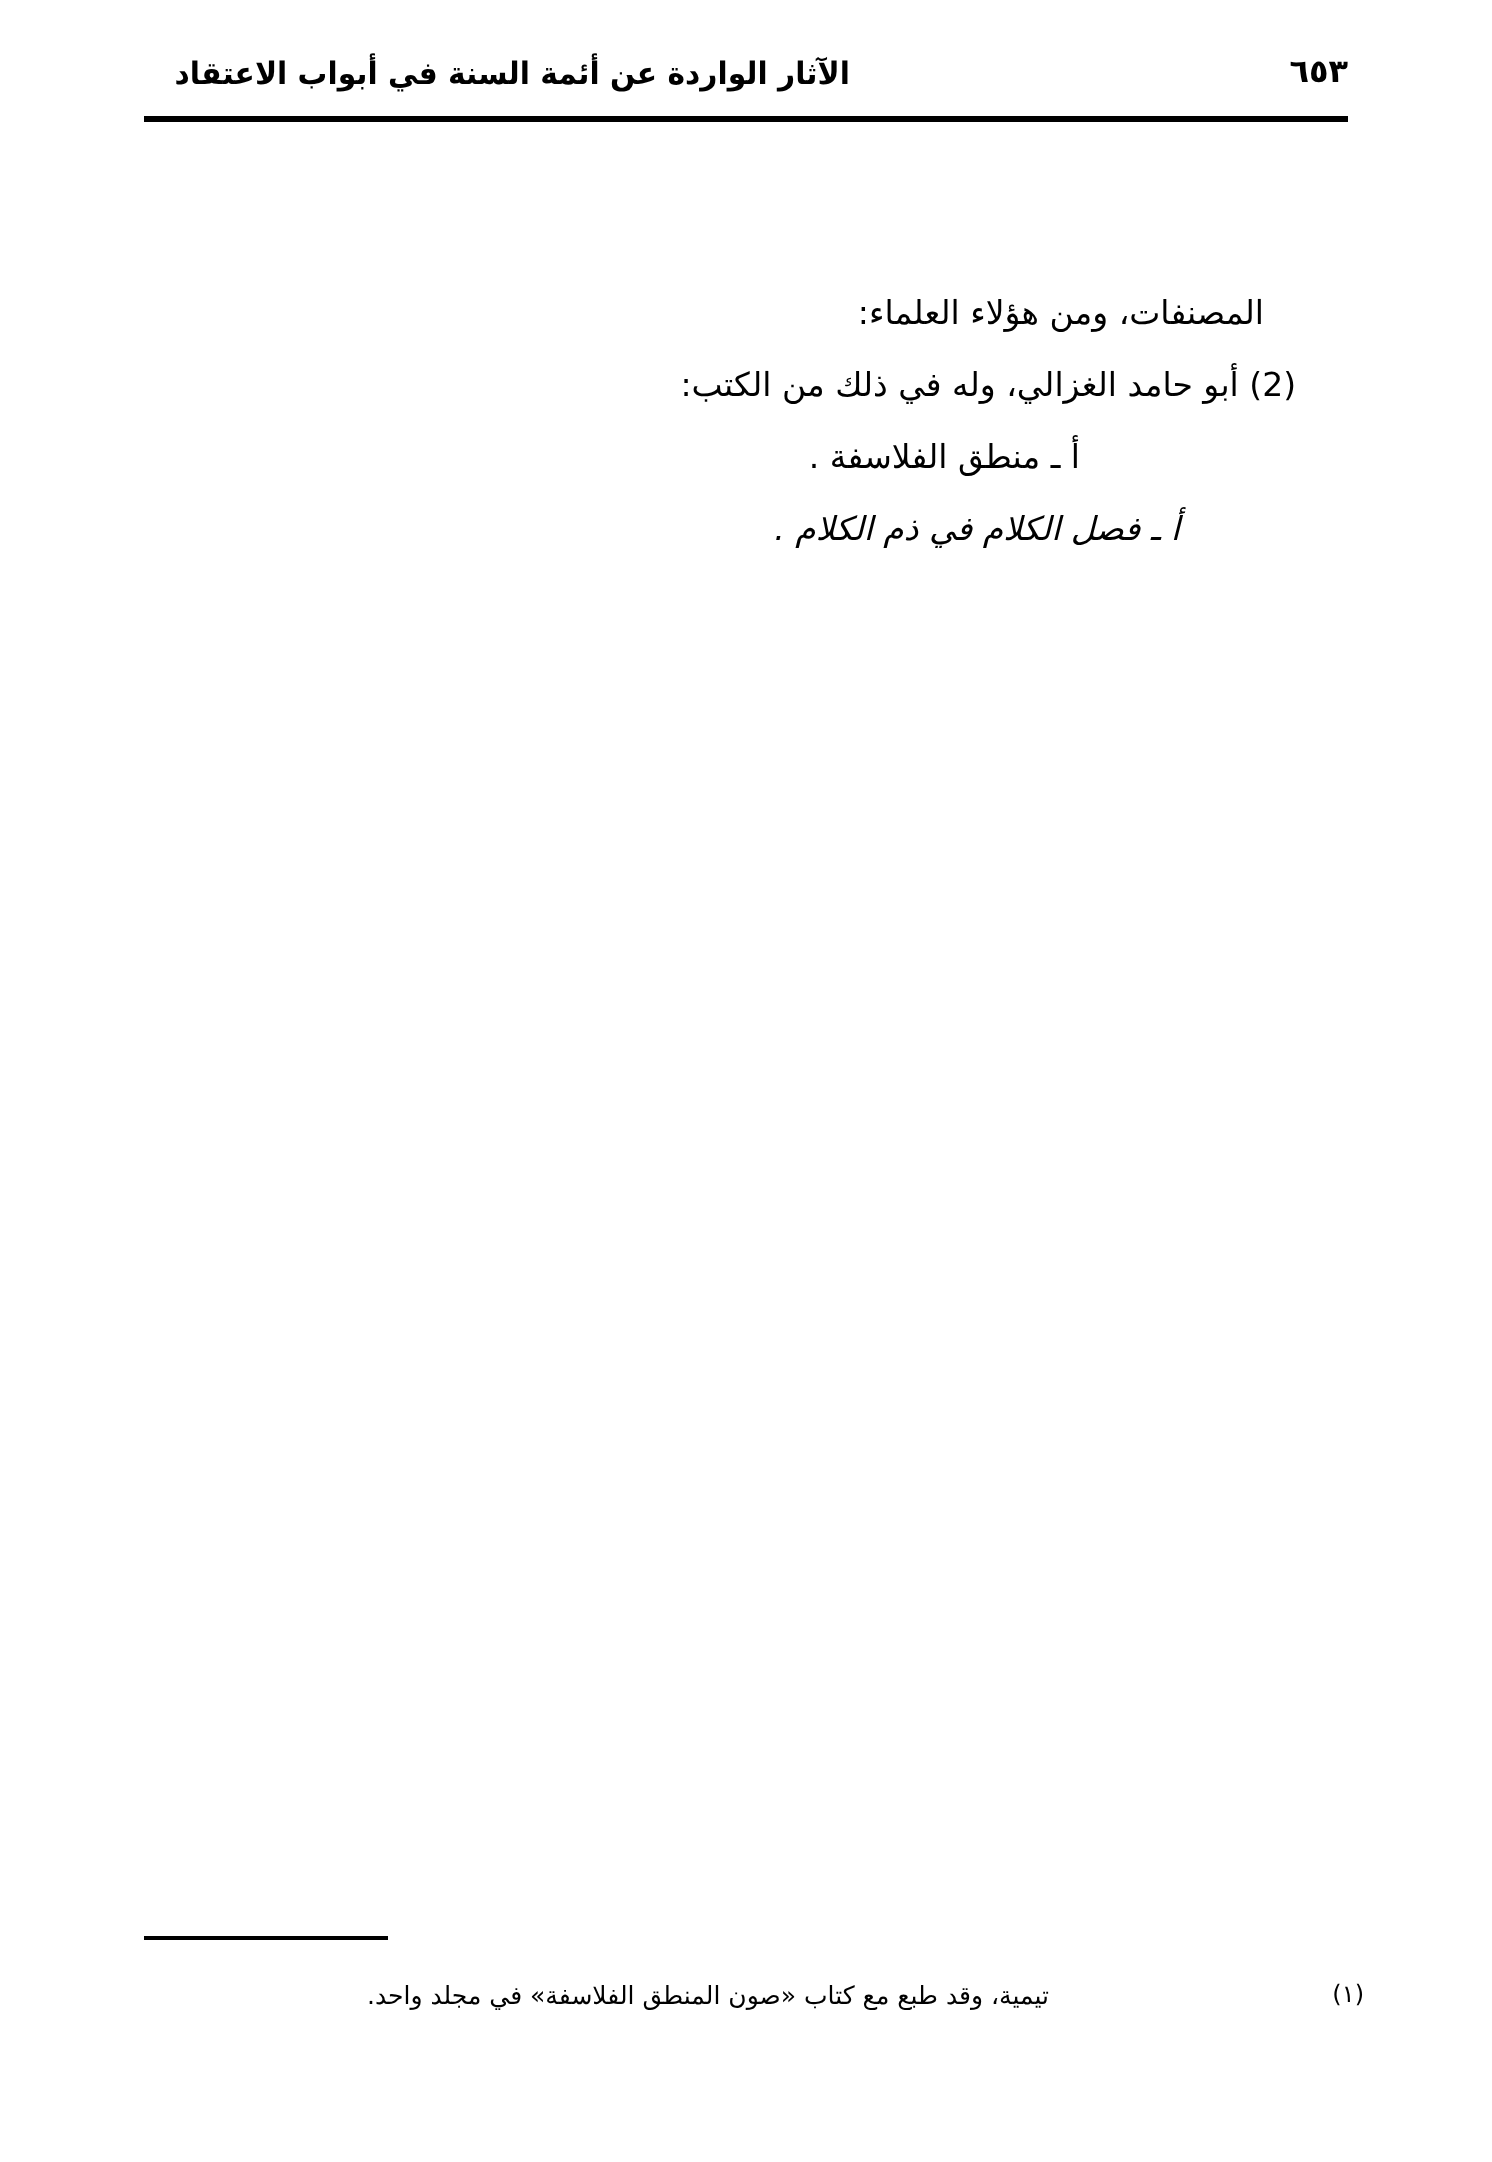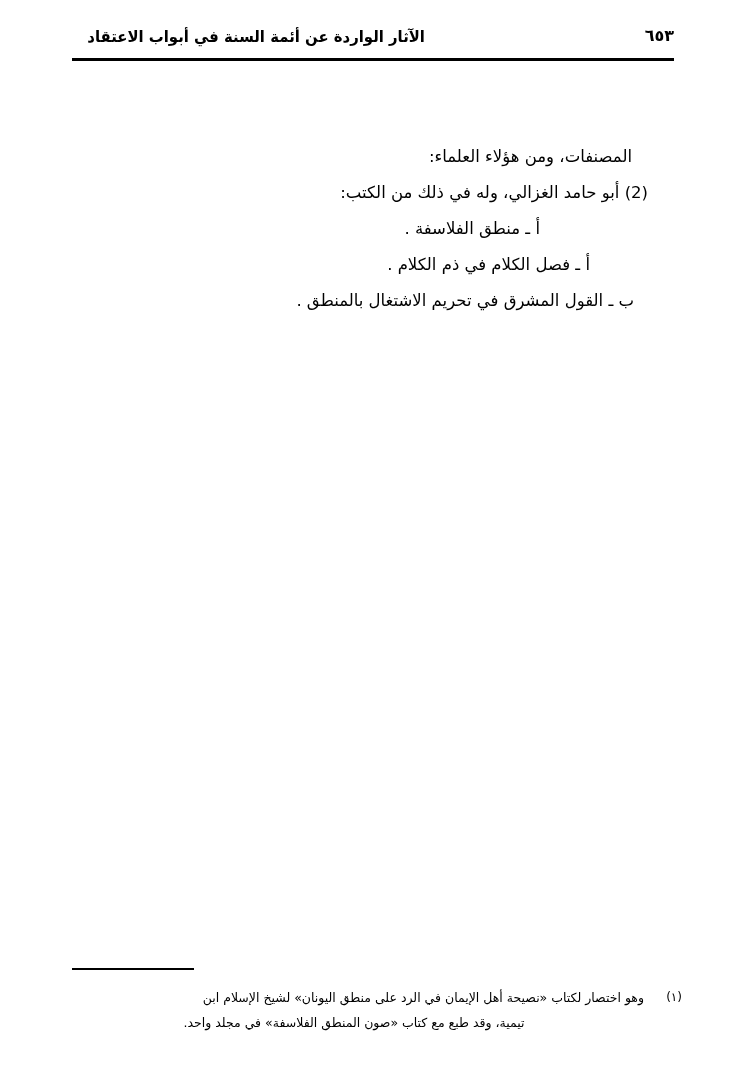--- a/index.html
+++ b/index.html
@@ -72,21 +72,21 @@
     text-align: right;
     font-size: 16.5px;
     line-height: 36px;
     margin-top: 39px;
   }
   .line {
     white-space: nowrap;
     display: block;
   }
   .ind-1  { margin-right: 18px; }
-  .ind-2  { margin-right: 60px; }
+  .ind-2  { margin-right: 60px; font-style: italic; }
   .ind-3  { margin-right: 110px; }
   .ind-5  { margin-right: 8px; }
   .ind-6  { margin-right: 46px; }
   .ind-7  { margin-right: 16px; }
   .ind-8  { margin-right: 2px; }
 
   
   .footnote-rule {
     position: absolute;
     left: 72px;
@@ -130,26 +130,24 @@
     <div class="header-title">الآثار الواردة عن أئمة السنة في أبواب الاعتقاد</div>
     <div class="header-pagenum">٦٥٣</div>
   </div>
   <div class="header-rule"></div>
 
   <div class="body-text">
     <span class="line ind-1">المصنفات، ومن هؤلاء العلماء:</span>
     <span class="line ind-8">(2) أبو حامد الغزالي، وله في ذلك من الكتب:</span>
     <span class="line ind-3">أ ـ منطق الفلاسفة .</span>
     <span class="line ind-2">أ ـ فصل الكلام في ذم الكلام .</span>
-    <span class="line ind-7">ب ـ القول المشرق في تحريم الاشتغال بالمنطق .</span>
   </div>
 
   <div class="footnote-rule"></div>
 
   <div class="footnote">
     <span class="fn-num">(١)</span>
     <span class="fn-body">
-      <span class="l">وهو اختصار لكتاب «نصيحة أهل الإيمان في الرد على منطق اليونان» لشيخ الإسلام ابن</span>
       <span class="l fn-l2">تيمية، وقد طبع مع كتاب «صون المنطق الفلاسفة» في مجلد واحد.</span>
     </span>
   </div>
 
 </div>
 
 </body></html>

